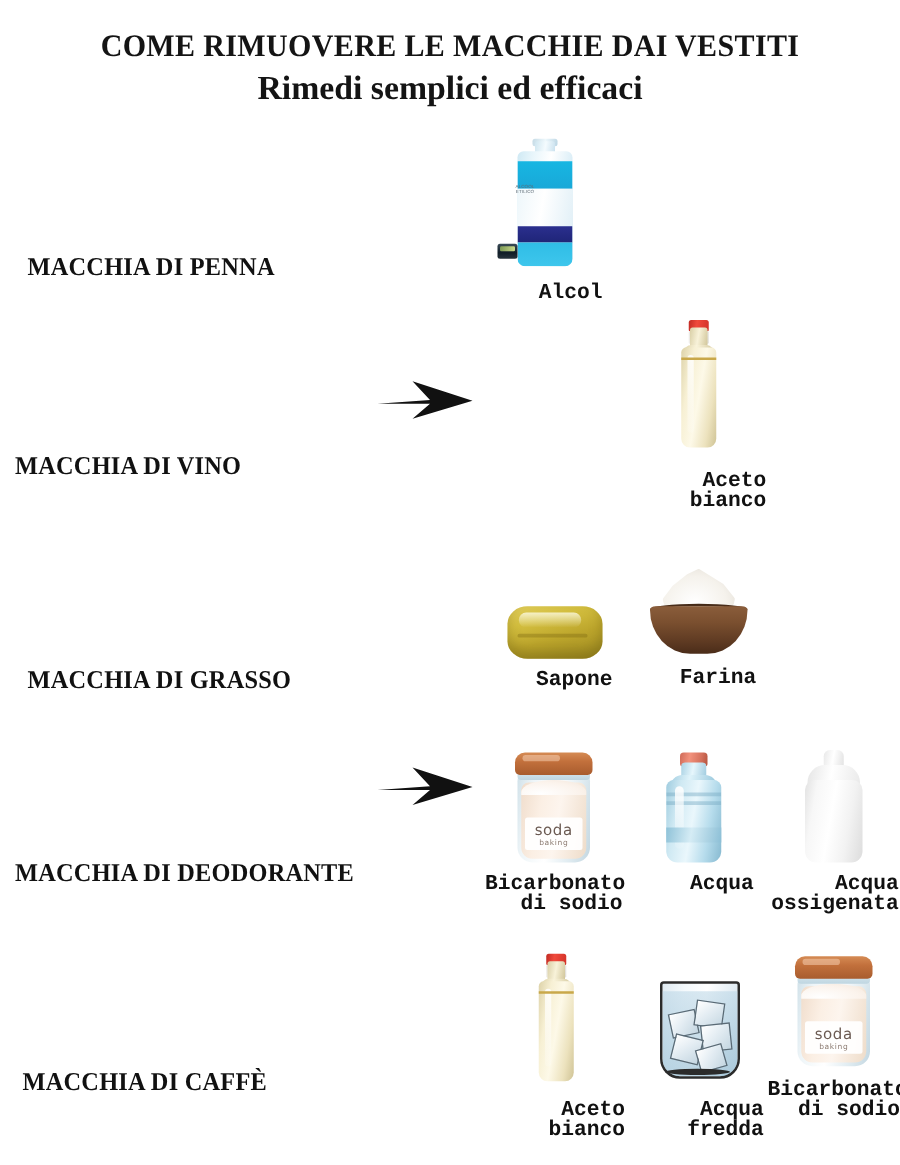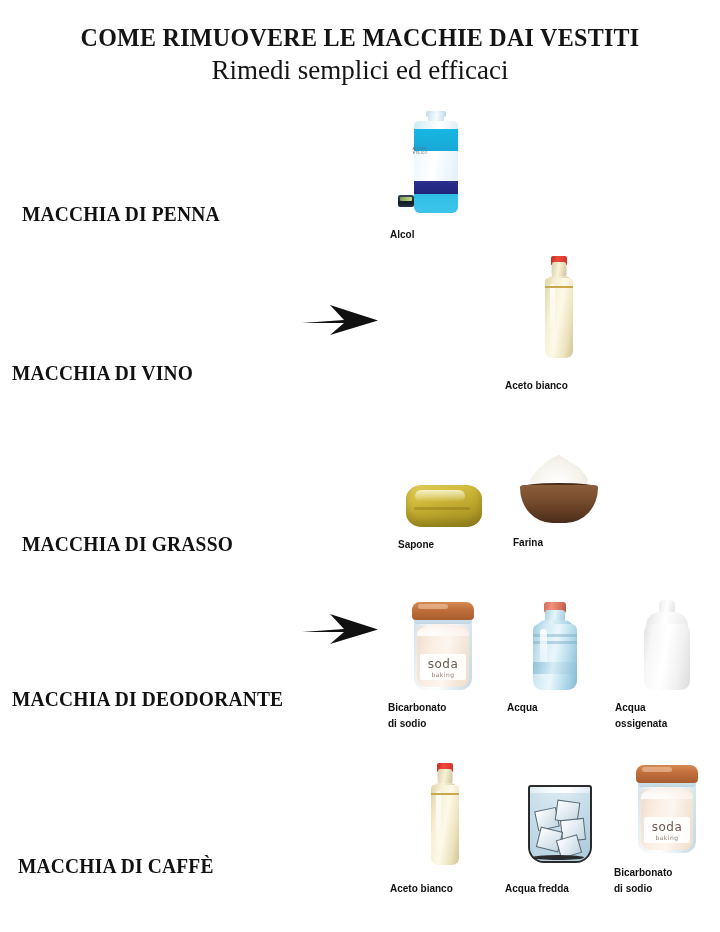--- a/index.html
+++ b/index.html
@@ -28,21 +28,21 @@
     font-family: "Liberation Serif", "DejaVu Serif", serif;
     font-weight: bold;
     font-size: 25px;
     letter-spacing: 0.3px;
     transform: scaleX(0.96);
     color: #141414;
     white-space: nowrap;
   }
   #title-line-2 {
     font-family: "Liberation Serif", "DejaVu Serif", serif;
-    font-weight: normal;
+    font-weight: bold;
     font-size: 27px;
     margin-top: 3px;
     color: #141414;
     white-space: nowrap;
   }
 
   
   .row {
     position: absolute;
     left: 0;
@@ -66,27 +66,27 @@
   
   .remedy {
     position: absolute;
     text-align: center;
   }
   .remedy-art {
     position: relative;
     margin: 0 auto;
   }
   .remedy-label {
-    font-family: Liberation Sans, sans-serif;
+    font-family: Liberation Mono, monospace;
     font-weight: bold;
-    font-size: 10px;
+    font-size: 17px;
     line-height: 16px;
     color: #111111;
     white-space: pre-line;
-    text-align: left;
+    text-align: right;
   }
 
   
   .alc-body {
     position: absolute; left: 16px; top: 10px;
     width: 44px; height: 92px;
     border-radius: 5px 5px 6px 6px;
     background: linear-gradient(100deg,#cfe9f4 0%, #e9f6fb 22%, #ffffff 46%, #dff0f8 72%, #b9d9e9 100%);
     overflow: hidden;
   }

